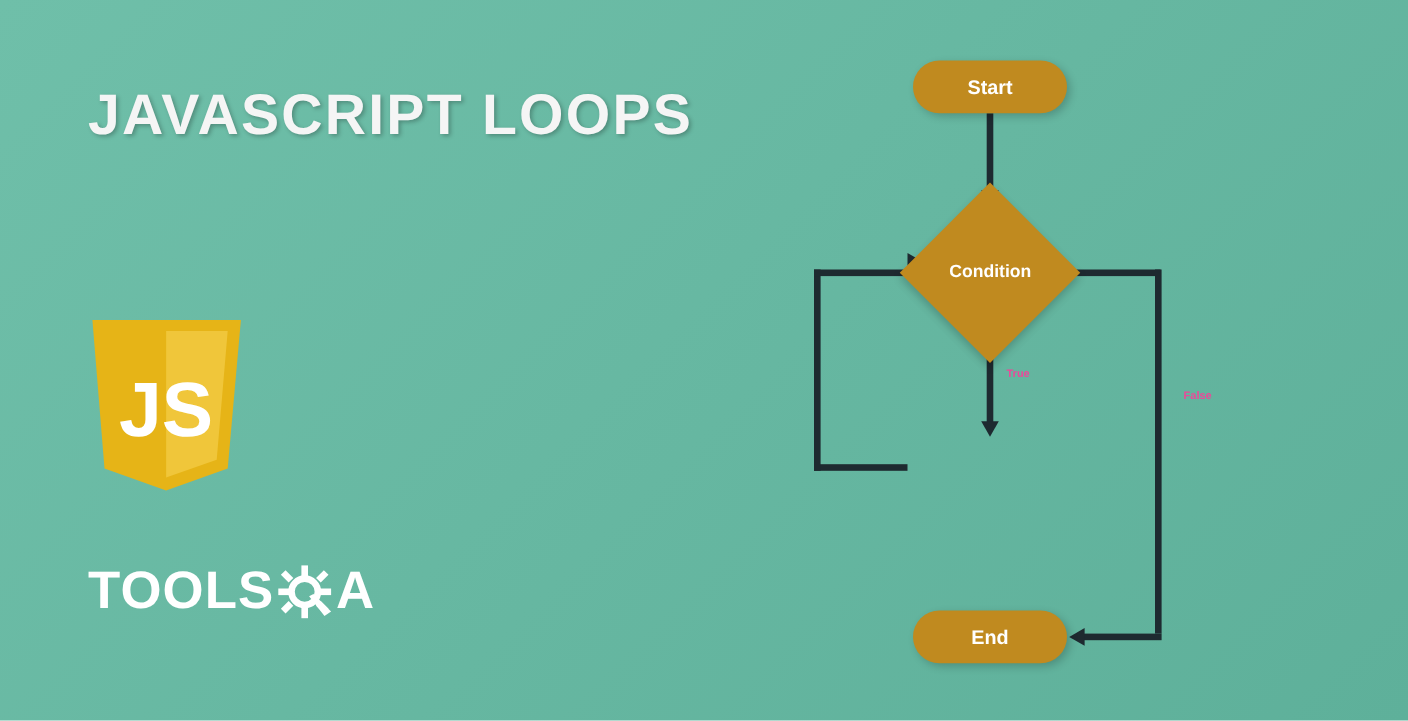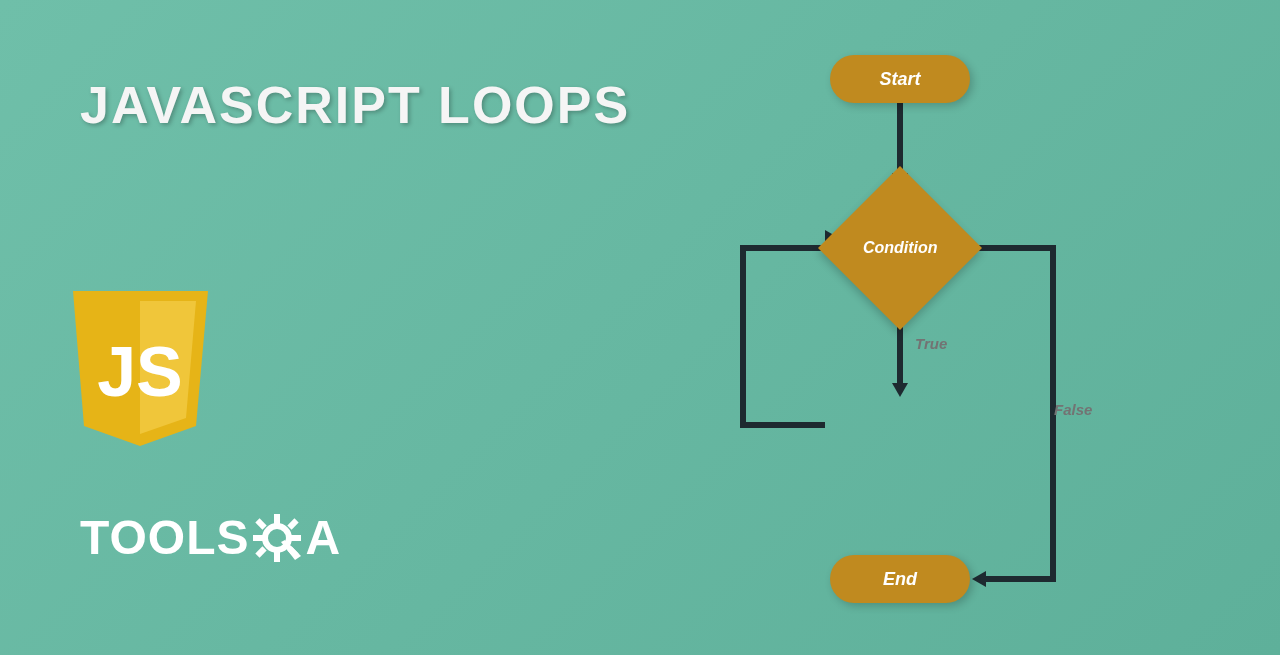--- a/index.html
+++ b/index.html
@@ -17,21 +17,21 @@
     left: 80px;
     font-size: 52px;
     font-weight: 700;
     color: #f5f5f5;
     letter-spacing: 2px;
     text-shadow: 2px 2px 4px rgba(0,0,0,0.25);
   }
   .js-logo {
     position: absolute;
     top: 286px;
-    left: 68px;
+    left: 79px;
     width: 145px;
     height: 165px;
   }
   .toolsqa-logo {
     position: absolute;
     top: 510px;
     left: 80px;
     width: 320px;
     height: 70px;
     color: #fff;
@@ -53,21 +53,20 @@
     position: relative;
     margin: 0 2px;
   }
   
   .flowchart {
     position: absolute;
     top: 55px;
     left: 700px;
     width: 420px;
     height: 570px;
-    font-style: italic;
   }
   .node {
     position: absolute;
     background: #c08a1f;
     color: #fff;
     font-weight: 700;
     display: flex;
     align-items: center;
     justify-content: center;
     box-shadow: 3px 3px 8px rgba(0,0,0,0.2);
@@ -91,26 +90,26 @@
   .diamond span { transform: rotate(-45deg); }
   .rect {
     top: 345px;
     left: 125px;
     width: 150px;
     height: 50px;
     font-size: 16px;
   }
   .label {
     position: absolute;
-    font-size: 15px;
+    font-size: 10px;
     font-weight: 700;
-    color: #737373;
+    color: #ec4899;
   }
   .label-true { top: 280px; left: 215px; }
-  .label-false { top: 300px; left: 354px; margin-top: 46px; }
+  .label-false { top: 300px; left: 376px; }
   
   .line {
     position: absolute;
     background: #1e2a30;
   }
   .arrowhead {
     position: absolute;
     width: 0; height: 0;
   }
   .arrowhead.down {

